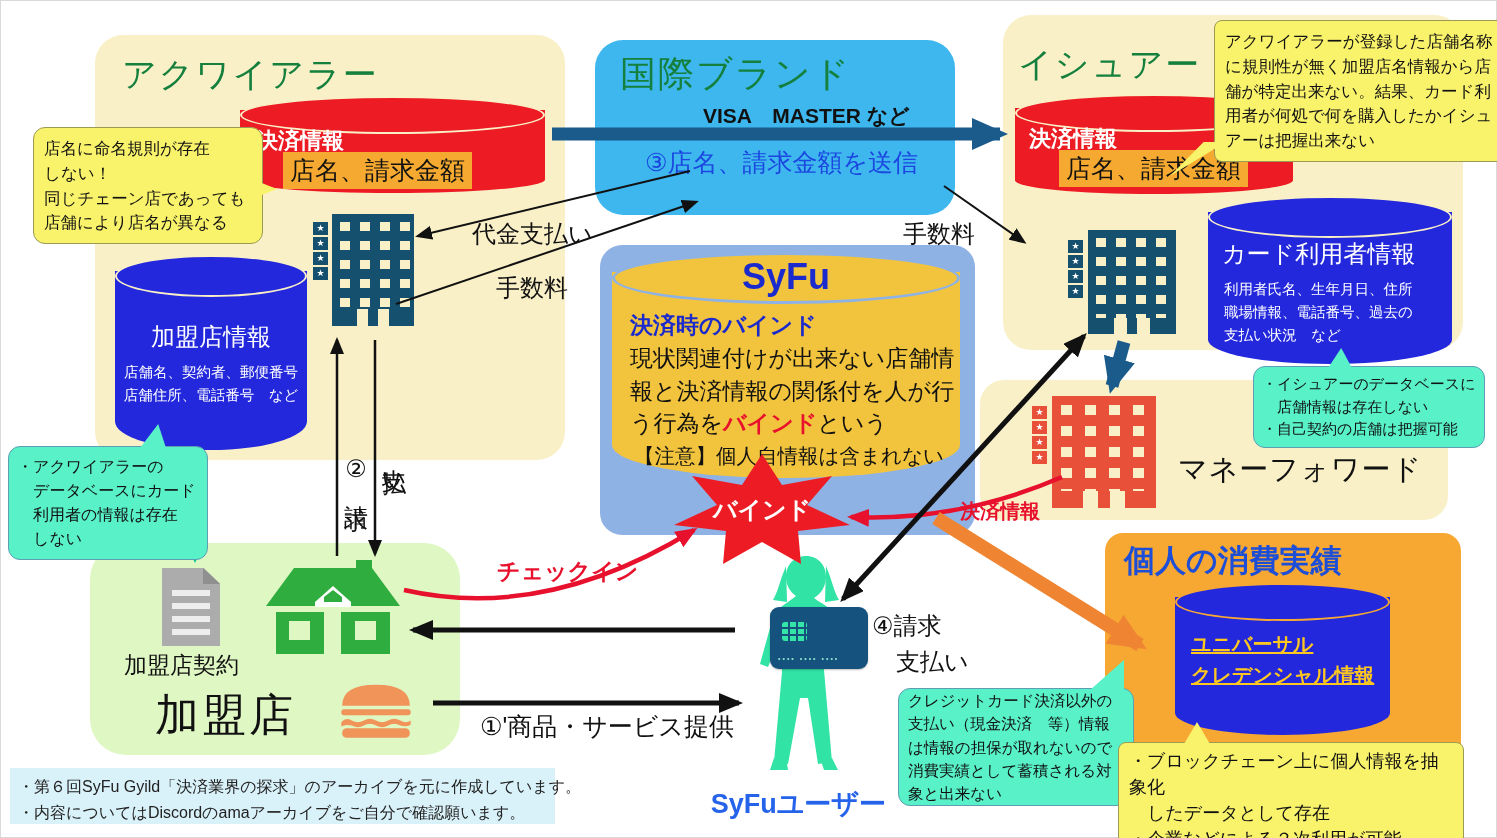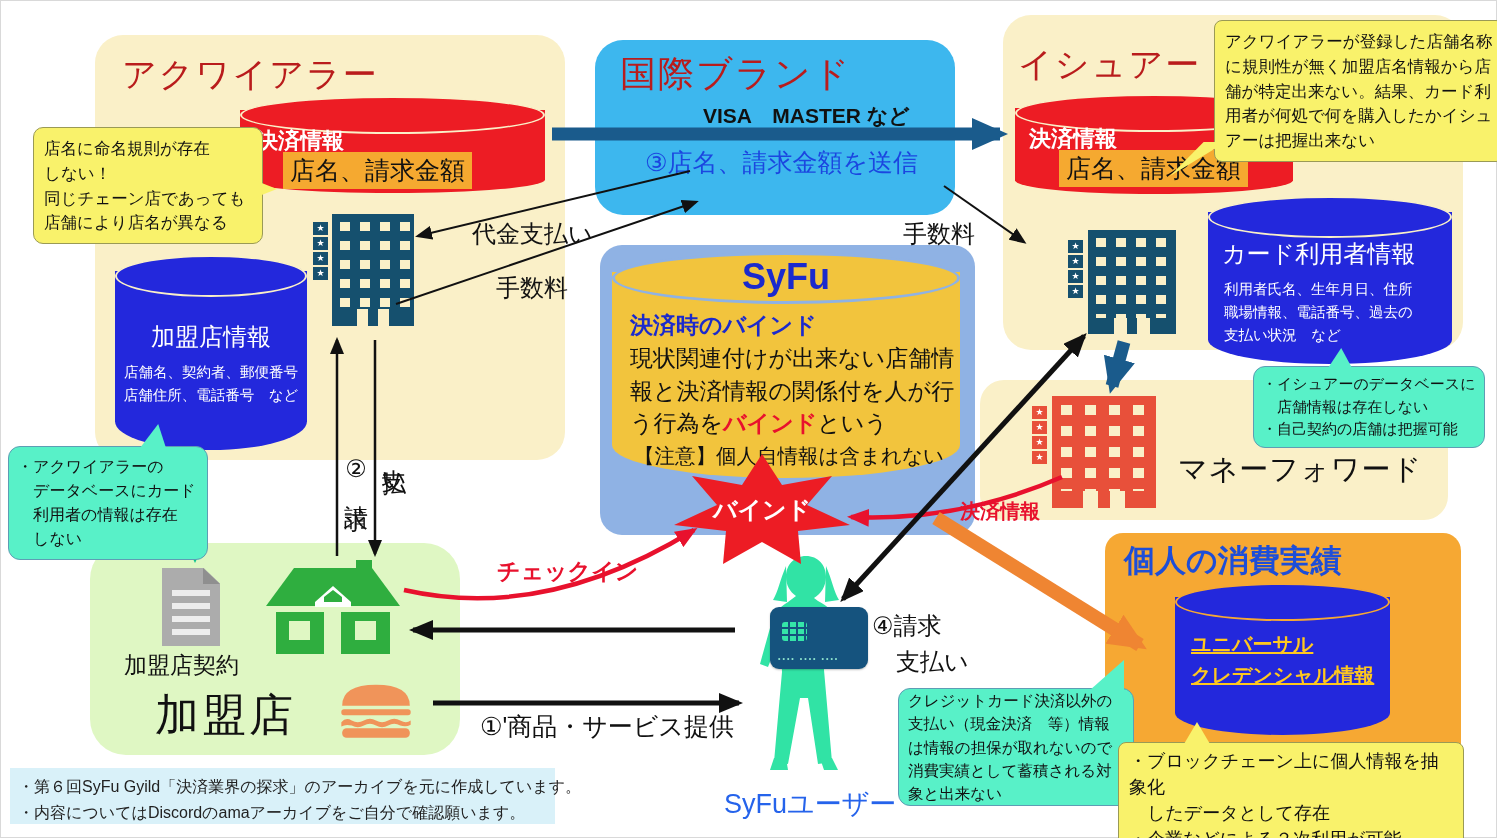--- a/index.html
+++ b/index.html
@@ -4,21 +4,21 @@
 <style>
   html,body{margin:0;padding:0;background:#ffffff;}
   #canvas{
     position:relative;width:1497px;height:838px;background:#ffffff;overflow:hidden;
     font-family:"Liberation Sans","DejaVu Sans",sans-serif;color:#111;
     box-shadow:inset 0 0 0 1px #d9d9d9;
   }
   .abs{position:absolute;}
   .pre{white-space:pre-line;}
   .panel{position:absolute;border-radius:28px;}
-  .ttl{font-size:34px;color:#b91c1c;letter-spacing:2px;}
+  .ttl{font-size:34px;color:#15803d;letter-spacing:2px;}
 
   
   .cyl{position:absolute;}
   .cyl-body{position:absolute;left:0;right:0;bottom:0;border-radius:0 0 50% 50% / 0 0 16% 16%;}
   .cyl-top{position:absolute;left:0;right:0;border-radius:50%;}
 
   
   .bldg{
     position:absolute;background-color:var(--c);
     background-image:conic-gradient(at var(--ww,10px) var(--wh,9px), rgba(0,0,0,0) 0 75%, var(--w,#FAF0C8) 0);
@@ -183,21 +183,21 @@
       <path d="M58,14 C52,28 50,40 45,48 L59,50 Z"></path>
       <path d="M98,14 C104,28 106,40 111,48 L97,50 Z"></path>
       <path d="M46,206 L42,218 L60,218 L58,206 Z"></path>
       <path d="M92,206 L96,218 L110,218 L104,206 Z"></path>
     </g>
   </svg>
   <div class="card" style="left:770px;top:607px;width:98px;height:62px;">
     <div class="chip"></div>
     <div class="abs" style="left:8px;bottom:7px;font-size:7px;letter-spacing:2px;color:#8fe6cf;">•••• •••• ••••</div>
   </div>
-  <div class="abs" style="left:724px;top:786px;width:200px;text-align:left;font-size:27px;font-weight:normal;color:#2563EB;">SyFuユーザー</div>
+  <div class="abs" style="left:686px;top:786px;width:200px;text-align:right;font-size:27px;font-weight:bold;color:#2563EB;">SyFuユーザー</div>
 
   <div class="abs" style="left:667px;top:450px;width:190px;height:120px;">
     <svg width="190" height="120" viewBox="0 0 184 120" style="position:absolute;left:0;top:0;">
       <polygon fill="#ED1C24" points="92,4 112,35 162,26 137,55 180,75 128,81 131,114 92,92 53,114 56,81 4,75 47,55 22,26 72,35"></polygon>
     </svg>
     <div class="abs" style="left:0;right:0;top:44px;text-align:center;color:#fff;font-size:24px;font-weight:bold;">バインド</div>
   </div>
 
   <svg id="arrows" width="1497" height="838" viewBox="0 0 1497 838">
     <defs>
@@ -246,21 +246,21 @@
   <div class="abs" style="left:496px;top:272px;font-size:24px;">手数料</div>
   <div class="abs" style="left:903px;top:218px;font-size:24px;">手数料</div>
   <div class="abs vtext" style="left:340px;top:455px;font-size:24px;">②請求</div>
   <div class="abs vtext" style="left:378px;top:450px;font-size:24px;">支払い</div>
   <div class="abs" style="left:497px;top:556px;font-size:23px;font-weight:bold;color:#E8112D;">チェックイン</div>
   <div class="abs" style="left:960px;top:498px;font-size:20px;font-weight:bold;color:#E8112D;">決済情報</div>
   <div class="abs" style="left:480px;top:710px;font-size:25px;">①'商品・サービス提供</div>
   <div class="abs pre" style="left:872px;top:608px;font-size:24px;line-height:1.5;">④請求
 　支払い</div>
 
-  <div class="callout yellow pre" style="left:33px;top:127px;width:208px;padding:8px 10px;font-size:16.5px;border-radius:10px;">店名に命名規則が存在
+  <div class="callout yellow pre" style="left:33px;top:127px;width:208px;padding:8px 10px;font-size:16.5px;">店名に命名規則が存在
 しない！
 同じチェーン店であっても
 店舗により店名が異なる</div>
   <div class="tail" style="left:249px;top:178px;width:28px;height:22px;background:#F9F26B;clip-path:polygon(0 0,100% 50%,0 100%);"></div>
 
   <div class="callout yellow" style="left:1214px;top:20px;width:268px;padding:8px 10px;font-size:16.5px;border-radius:8px;">アクワイアラーが登録した店舗名称に規則性が無く加盟店名情報から店舗が特定出来ない。結果、カード利用者が何処で何を購入したかイシュアーは把握出来ない</div>
   <div class="tail" style="left:1170px;top:142px;width:56px;height:34px;background:#F9F26B;clip-path:polygon(60% 0,100% 0,0 100%);"></div>
 
   <div class="callout teal pre" style="left:8px;top:446px;width:182px;padding:8px 8px;font-size:16px;">・アクワイアラーの
 　データベースにカード

